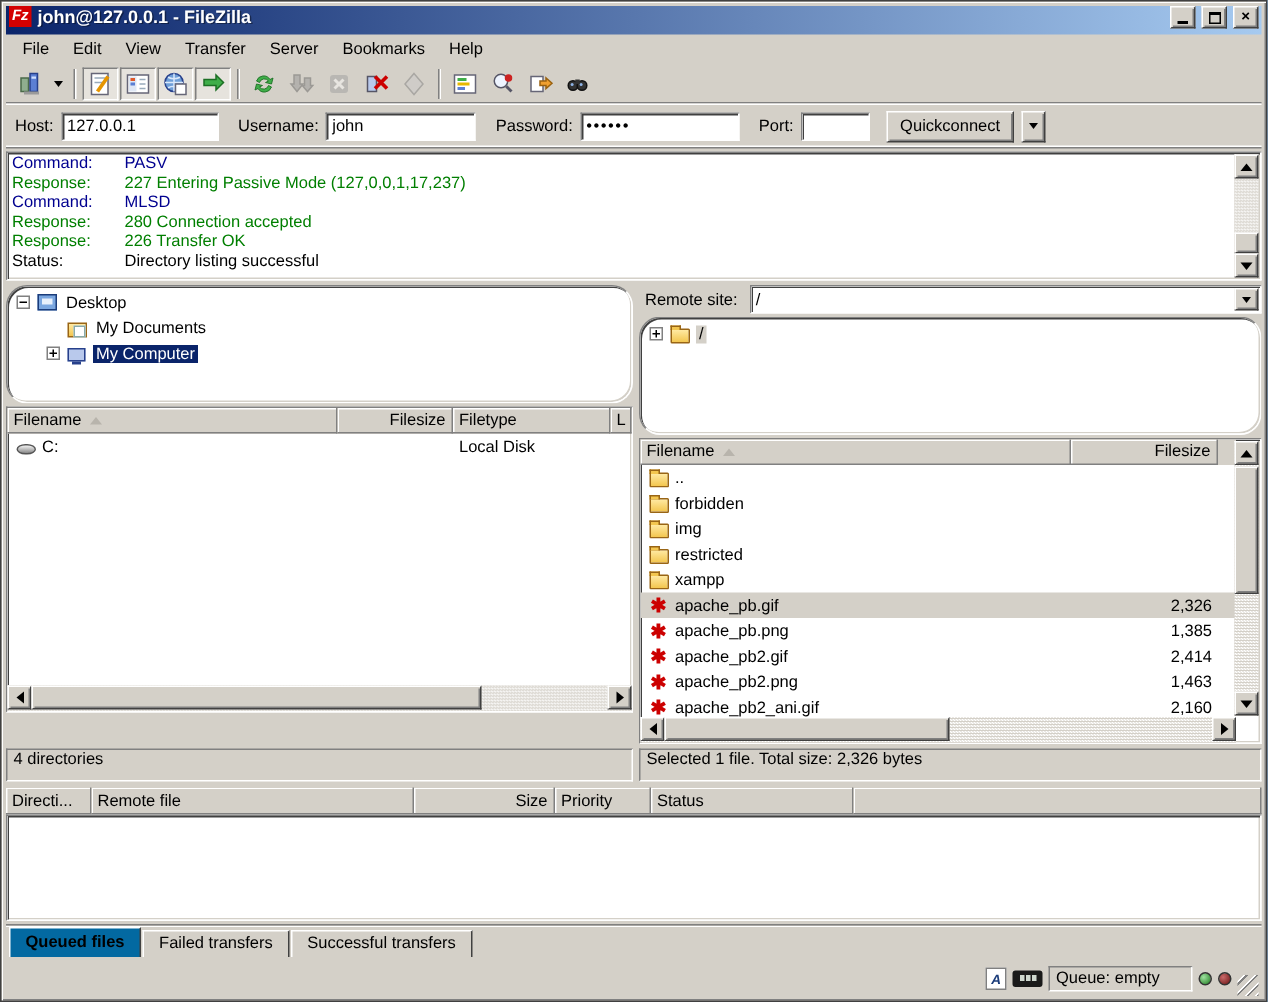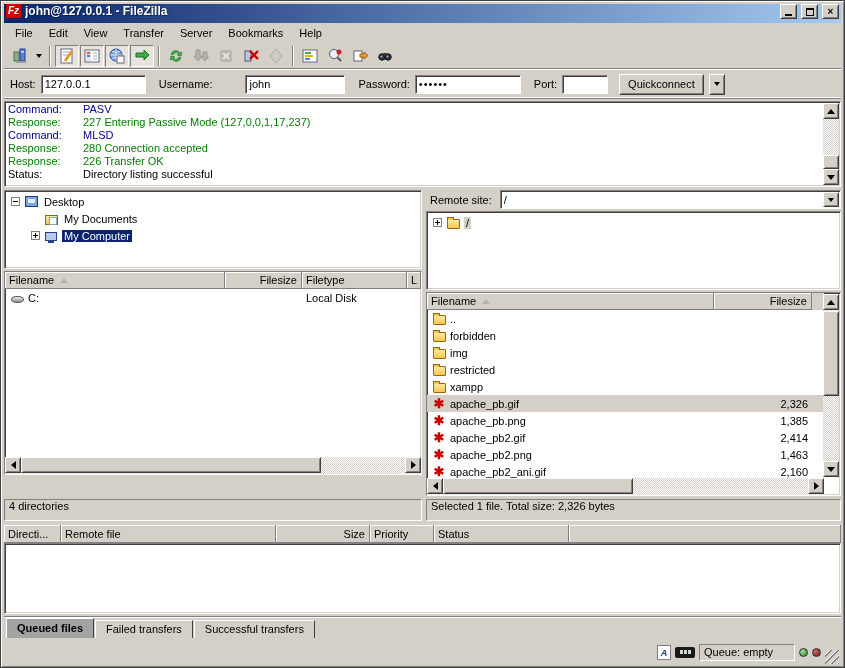--- a/index.html
+++ b/index.html
@@ -89,21 +89,21 @@
   .panel.right { flex:1; }
   .vsplitter { width:4px; flex:0 0 4px; }
 
   .site-row { height:21px; flex:0 0 21px; display:flex; align-items:center; gap:4px; }
   .site-label { padding:0 4px; }
   .combo { flex:1; height:19px; background:#fff; border:1px solid; border-color:#808080 #fff #fff #808080;
     box-shadow: inset 1px 1px 0 #404040; display:flex; align-items:center; }
   .combo-text { flex:1; padding:0 3px; }
   .combo-btn { width:16px; height:15px; margin:1px; display:flex; align-items:center; justify-content:center; }
 
-  .treebox { height:79px; flex:0 0 79px; background:#fff; margin-top:1px; overflow:hidden; padding-top:2px; }
+  .treebox { height:79px; flex:0 0 79px; background:#fff; margin-top:1px; overflow:hidden; padding-top:2px;border-radius:14px; }
   .tree-row { display:flex; align-items:center; height:17px; gap:3px; }
   .expander { width:9px; height:9px; flex:0 0 9px; border:1px solid #808080; background:#fff;
     position:relative; }
   .expander::before { content:""; position:absolute; left:1px; right:1px; top:3px; height:1px; background:#000; }
   .expander.plus::after { content:""; position:absolute; top:1px; bottom:1px; left:3px; width:1px; background:#000; }
   .expander-space { width:9px; flex:0 0 9px; }
   .tree-label { padding:0 2px; white-space:nowrap; }
   .tree-label.sel { background:#0a246a; color:#fff; }
   .tree-label.softsel { background:#d4d0c8; }
 
@@ -166,21 +166,21 @@
   .qh2 { width:215px; flex:0 0 215px; } .qh3 { width:94px; flex:0 0 94px; }
   .qh4 { width:64px; flex:0 0 64px; }  .qh5 { width:135px; flex:0 0 135px; }
   .qhf { flex:1; }
   .queue-body { flex:1; background:#fff; }
 
   
   .tabs-row { height:22px; flex:0 0 22px; display:flex; align-items:flex-end; gap:1px; padding:2px 2px 0 2px;
     border-top:1px solid #808080; box-shadow:0 1px 0 #fff inset; margin-top:2px; }
   .tab { padding:2px 10px 3px 10px; border:1px solid; border-color:#fff #404040 #d4d0c8 #fff;
     background:#d4d0c8; border-bottom:none; height:18px; display:flex; align-items:center; }
-  .tab.active { font-weight:bold; background:#a3a3a3; height:20px; }
+  .tab.active { font-weight:bold; background:#0369a1; height:20px; }
 
   
   .statusbar { height:24px; flex:0 0 24px; display:flex; align-items:center; gap:4px; padding:0 2px;
     margin-top:2px; }
   .sb-spacer { flex:1; }
   .mini-icon-doc { width:14px; height:15px; background:#fff; border:1px solid #808080; color:#1b3c7a;
     font-size:9px; font-weight:bold; text-align:center; line-height:14px; font-style:italic; }
   .mini-icon-speed { width:20px; height:11px; background:#1a1a1a; border-radius:2px; display:flex;
     align-items:center; justify-content:center; gap:1px; }
   .mini-icon-speed i { width:3px; height:4px; background:#cfd8cf; display:block; }
@@ -330,21 +330,21 @@
         <circle cx="5.4" cy="9.4" r="1" fill="#8fb4e8"></circle>
         <circle cx="11.4" cy="9.4" r="1" fill="#8fb4e8"></circle>
       </svg>
     </div>
   </div>
 
   <div class="quickbar">
     <span>Host:</span>
     <input class="qc-field" style="width: 105px;" value="127.0.0.1">
     <span style="margin-left:8px">Username:</span>
-    <input class="qc-field" style="width: 100px; margin-left: 28px;" value="john">
+    <input class="qc-field" style="width: 100px;" value="john">
     <span style="margin-left:8px">Password:</span>
     <input class="qc-field" style="width: 106px; letter-spacing: 1px;" value="••••••">
     <span style="margin-left:8px">Port:</span>
     <input class="qc-field" style="width: 46px;" value="">
     <button class="qc-btn raised" style="margin-left:6px; font-size:11px; font-family:inherit;">Quickconnect</button>
     <div class="qc-drop raised">
       <span class="caret-down"></span>
     </div>
   </div>
 

